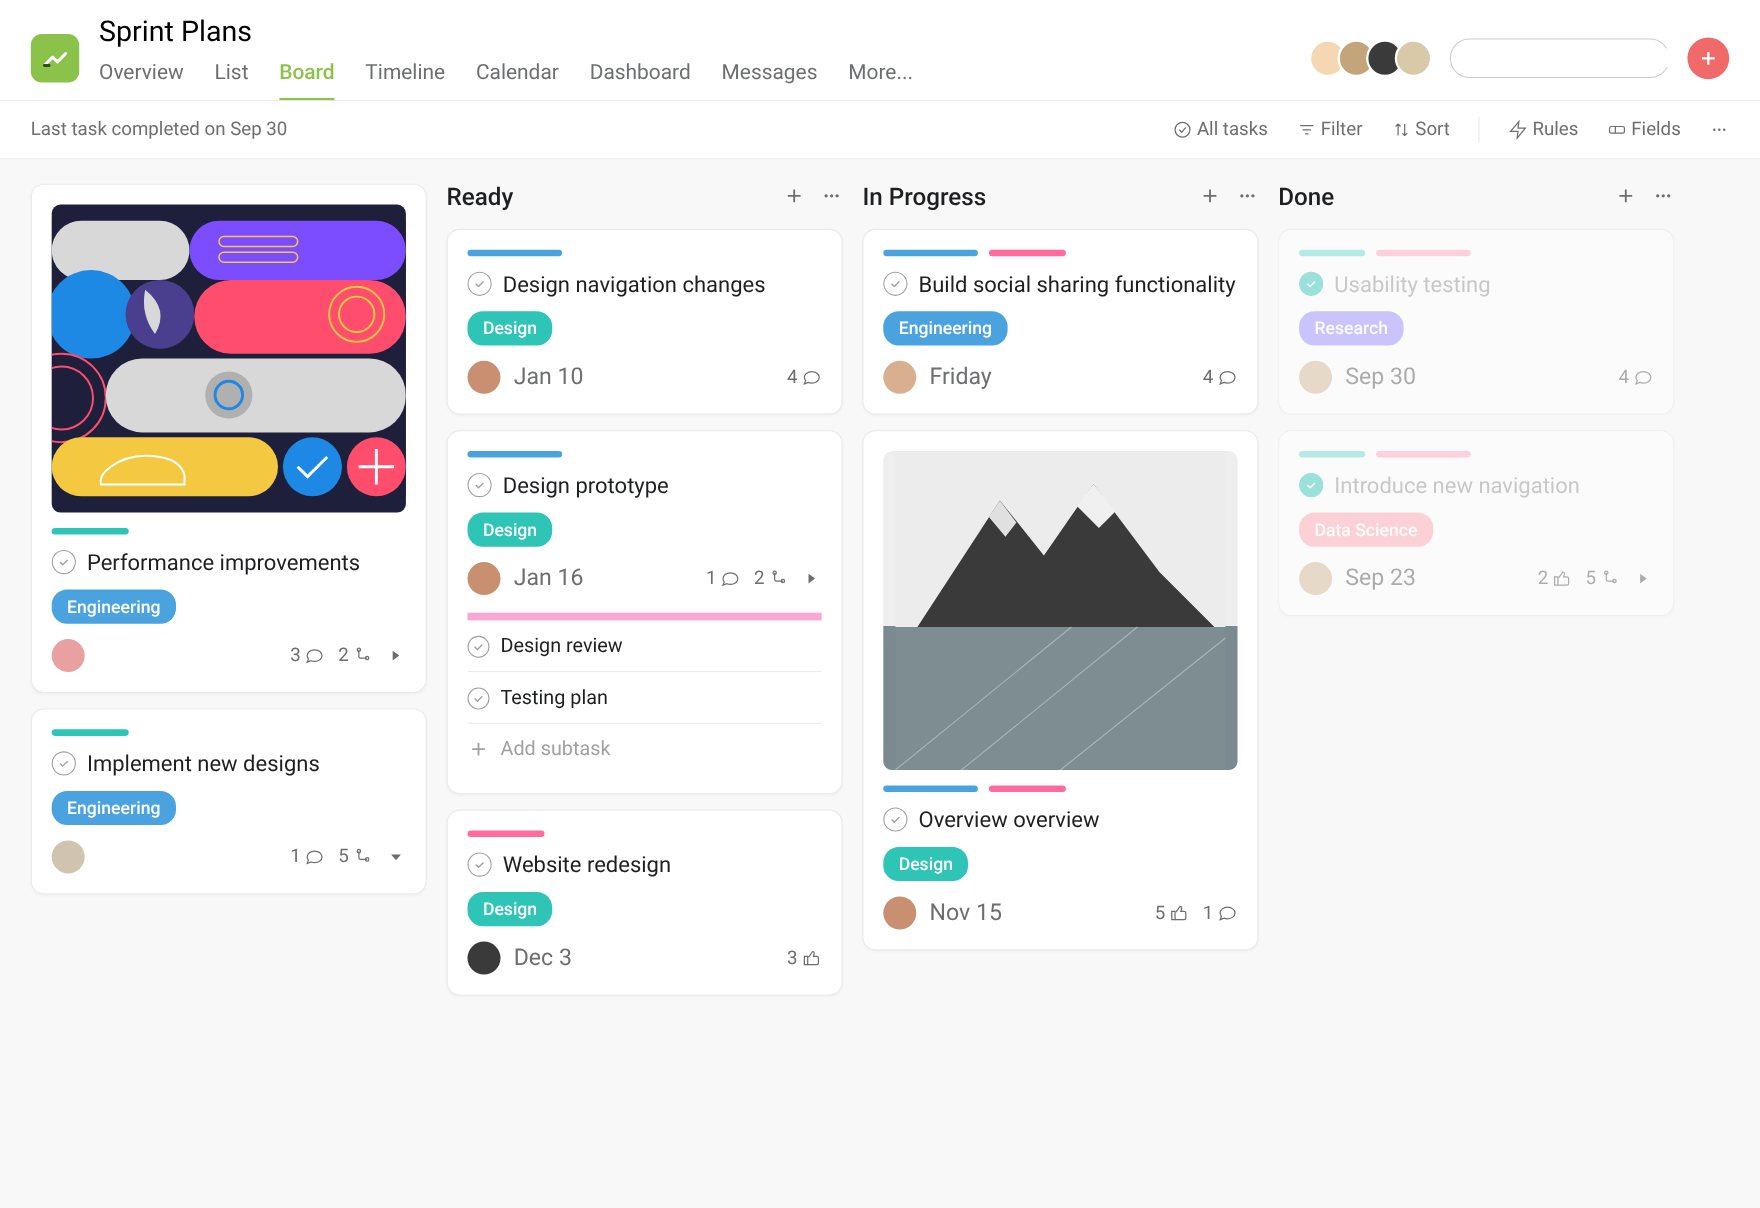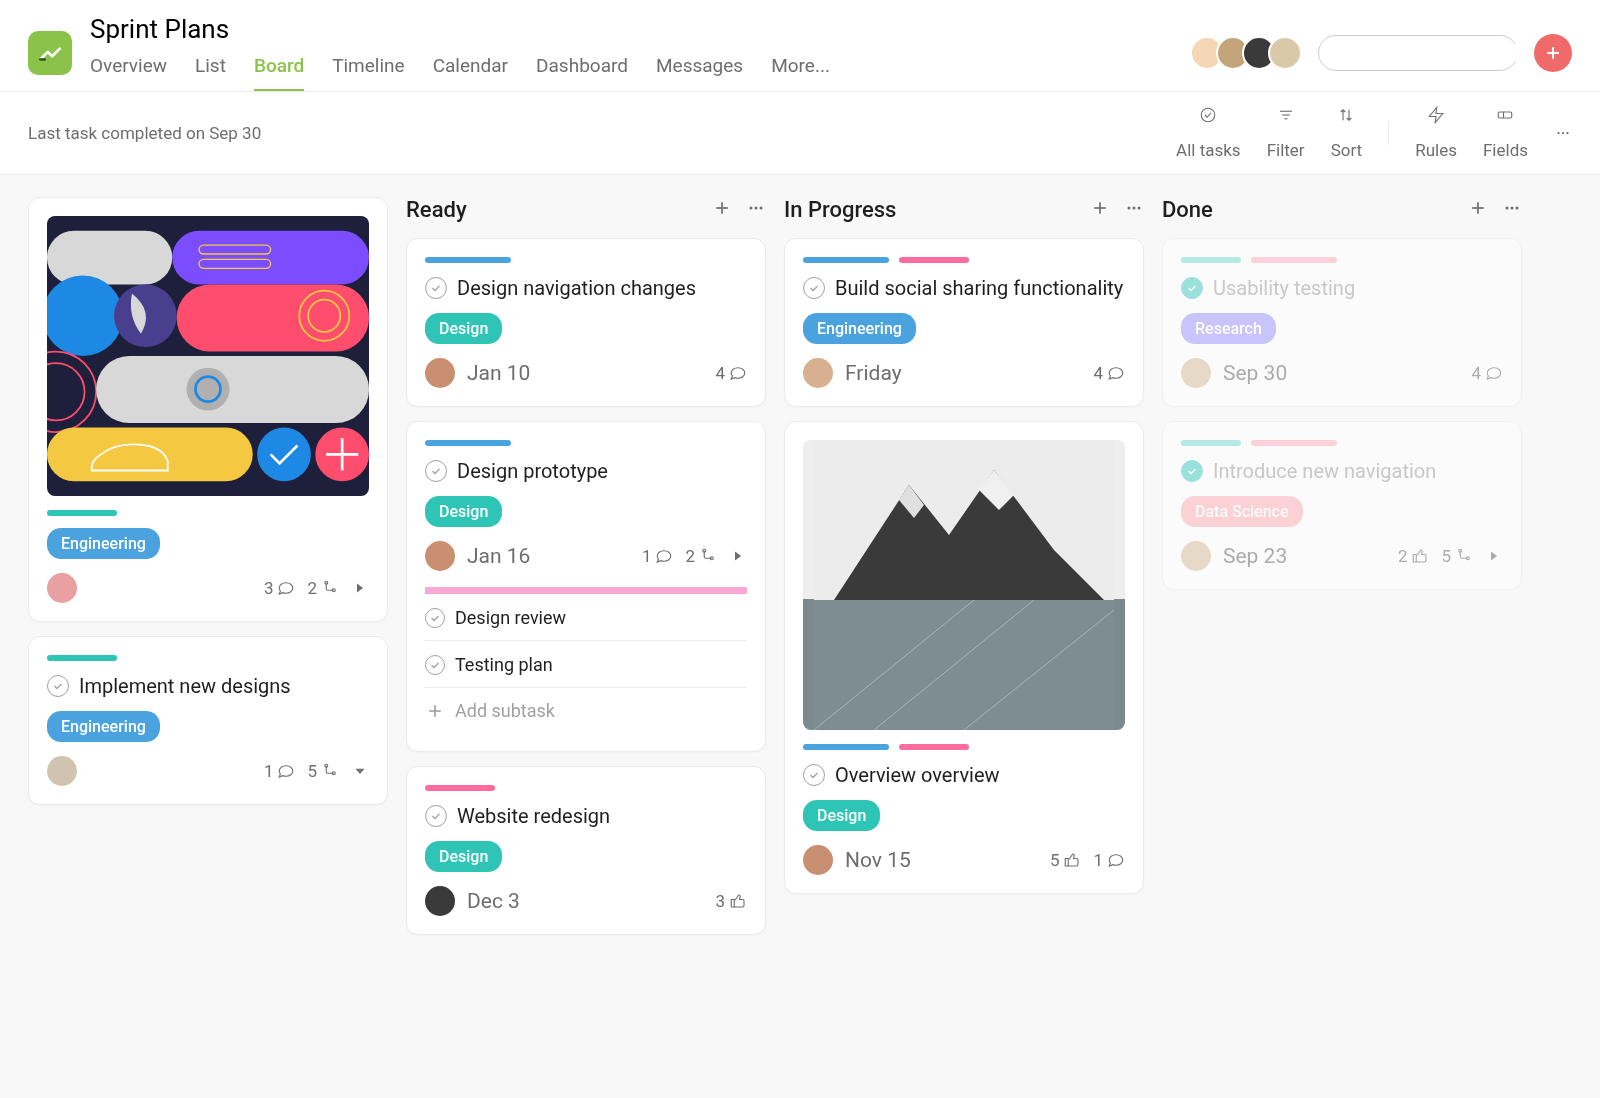--- a/index.html
+++ b/index.html
@@ -15,21 +15,21 @@
 .tab.active { color: #8bc34a; border-bottom-color: #8bc34a; font-weight: 500; }
 .header-right { display: flex; align-items: center; gap: 16px; }
 .avatars { display: flex; }
 .avatar-sm { width: 34px; height: 34px; border-radius: 50%; border: 2px solid #fff; margin-left: -8px; background: #ccc; }
 .search-box { width: 200px; height: 36px; border: 1px solid #cfcbcb; border-radius: 18px; display: flex; align-items: center; padding: 0 14px; }
 .search-box svg { width: 18px; height: 18px; color: #a2a0a2; }
 .add-btn { width: 38px; height: 38px; border-radius: 50%; background: #f06a6a; display: flex; align-items: center; justify-content: center; color: #fff; }
 .toolbar { display: flex; align-items: center; justify-content: space-between; padding: 14px 28px; background: #fff; border-bottom: 1px solid #edeae9; }
 .toolbar-left { color: #6d6e6f; font-size: 17px; }
 .toolbar-right { display: flex; align-items: center; gap: 26px; color: #6d6e6f; font-size: 17px; }
-.toolbar-item { display: flex; align-items: center; gap: 16px; cursor: pointer; flex-direction: column; }
+.toolbar-item { display: flex; align-items: center; gap: 4px; cursor: pointer; }
 .toolbar-item svg { width: 18px; height: 18px; }
 .divider-v { width: 1px; height: 24px; background: #edeae9; }
 .board { display: flex; gap: 18px; padding: 22px 28px; align-items: flex-start; }
 .column { width: 360px; flex-shrink: 0; }
 .col-header { display: flex; align-items: center; justify-content: space-between; margin-bottom: 16px; }
 .col-title { font-size: 22px; font-weight: 500; color: #1e1f21; }
 .col-actions { display: flex; align-items: center; gap: 14px; color: #6d6e6f; }
 .col-actions svg { width: 20px; height: 20px; cursor: pointer; }
 .card { background: #fff; border: 1px solid #edeae9; border-radius: 12px; padding: 18px; margin-bottom: 14px; box-shadow: 0 1px 2px rgba(0,0,0,0.03); }
 .card.faded { opacity: 0.55; }
@@ -183,20 +183,28 @@
     <path d="M60 250 Q80 235 110 240 Q130 243 135 258 L135 268 L50 268 Q48 258 60 250" fill="none" stroke="#fff" stroke-width="2"></path>
     <circle cx="265" cy="250" r="30" fill="#1e88e5"></circle>
     <polyline points="250,250 260,260 280,240" fill="none" stroke="#fff" stroke-width="3"></polyline>
     <circle cx="330" cy="250" r="30" fill="#ff4d6d"></circle>
     <line x1="330" y1="232" x2="330" y2="268" stroke="#fff" stroke-width="3"></line>
     <line x1="312" y1="250" x2="348" y2="250" stroke="#fff" stroke-width="3"></line>
   </svg></div>
         <div class="pills">
           <div class="pill" style="background: rgb(46, 196, 182); width: 70px;"></div>
         </div>
+        <div class="task-row">
+          <div class="check">
+            <svg viewBox="0 0 24 24" fill="none" stroke="currentColor" stroke-width="2.5">
+              <polyline points="5,12 10,17 19,8"></polyline>
+            </svg>
+          </div>
+          <div class="task-title">Performance improvements</div>
+        </div>
         <div class="tags">
           <div class="tag eng">Engineering</div>
         </div>
         <div class="card-footer">
           <div class="footer-left">
             <div class="assignee" style="background: rgb(232, 160, 160);"></div>
           </div>
           <div class="footer-right">
             <div class="footer-stat">3 <svg viewBox="0 0 24 24" fill="none" stroke="currentColor" stroke-width="1.5">
                 <path d="M21 12c0 4-4 7-9 7-1.5 0-2.9-.3-4.2-.8L3 20l1.5-4C3.6 14.7 3 13.4 3 12c0-4 4-7 9-7s9 3 9 7z"></path>

